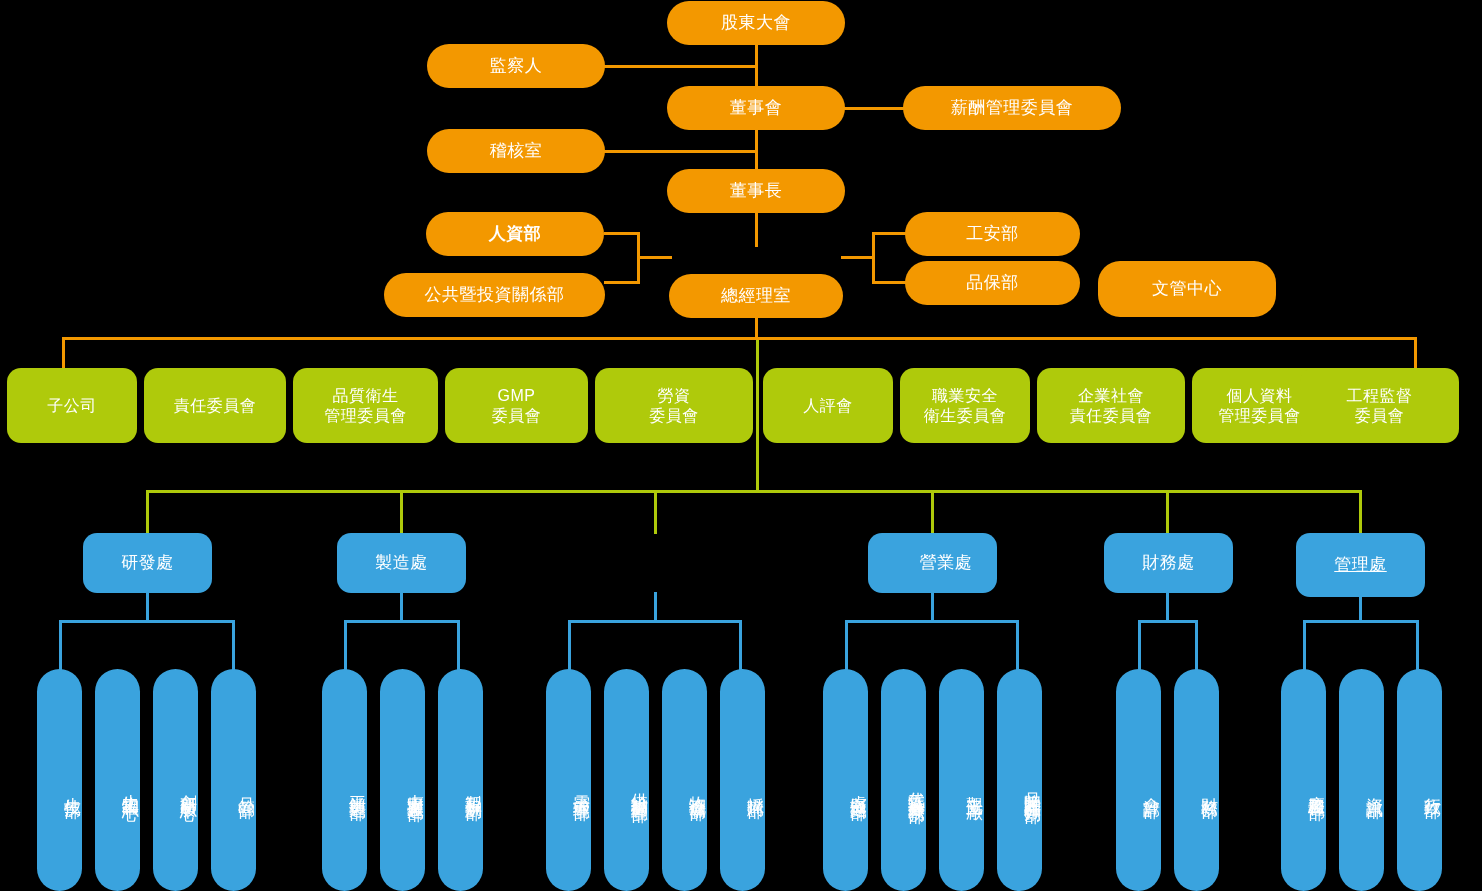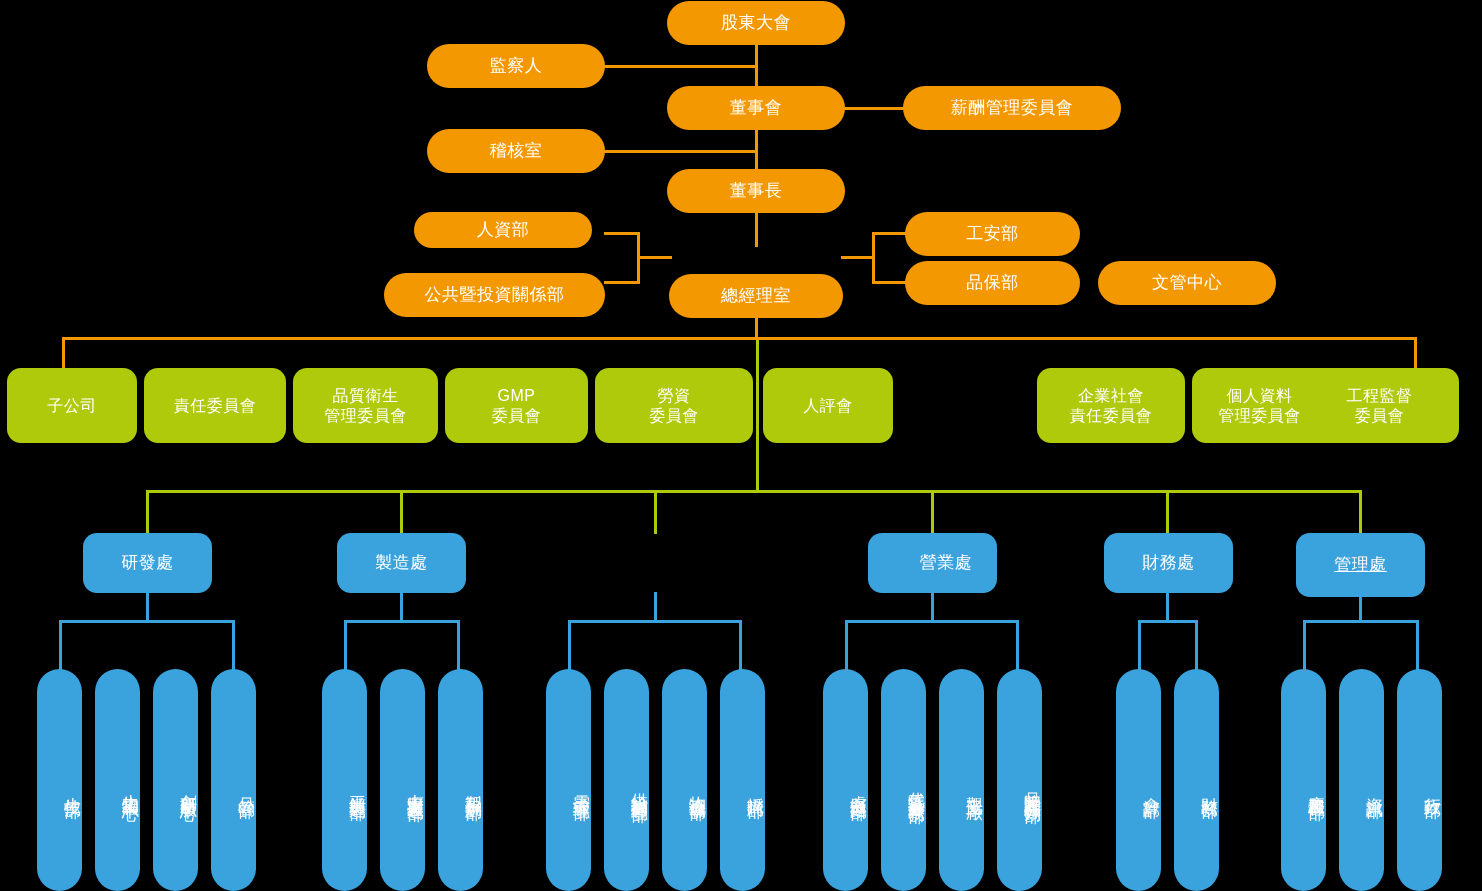--- a/index.html
+++ b/index.html
@@ -113,41 +113,43 @@
   <div class="node orange" style="left:427px;top:44px;width:178px;height:44px;">監察人</div>
 
   <div class="node orange" style="left:667px;top:86px;width:178px;height:44px;">董事會</div>
 
   <div class="node orange" style="left:903px;top:86px;width:218px;height:44px;">薪酬管理委員會</div>
 
   <div class="node orange" style="left:427px;top:129px;width:178px;height:44px;">稽核室</div>
 
   <div class="node orange" style="left:667px;top:169px;width:178px;height:44px;">董事長</div>
 
-  <div class="node orange" style="left:414px;top:212px;width:178px;height:36px;">人資部</div>
+  <div class="node orange" style="left:426px;top:212px;width:178px;height:44px;font-weight:bold;">人資部</div>
 
   <div class="node orange" style="left:669px;top:234px;width:174px;height:44px;margin-top:40px;">總經理室</div>
 
   <div class="node orange" style="left:905px;top:212px;width:175px;height:44px;">工安部</div>
 
   <div class="node orange" style="left:384px;top:261px;width:221px;height:44px;margin-top:12px;">公共暨投資關係部</div>
 
   <div class="node orange" style="left:905px;top:261px;width:175px;height:44px;">品保部</div>
 
-  <div class="node orange" style="left:1098px;top:261px;width:178px;height:44px;">文管中心</div>
+  <div class="node orange" style="left:1098px;top:261px;width:178px;height:56px;">文管中心</div>
 
   <div class="node green" style="left:7px;top:368px;width:130px;height:75px;">子公司</div>
   <div class="node green" style="left:144px;top:368px;width:142px;height:75px;">責任委員會</div>
   <div class="node green" style="left:293px;top:368px;width:145px;height:75px;">品質衛生
 管理委員會</div>
   <div class="node green" style="left:445px;top:368px;width:143px;height:75px;">GMP
 委員會</div>
   <div class="node green" style="left:595px;top:368px;width:158px;height:75px;">勞資
 委員會</div>
   <div class="node green" style="left:763px;top:368px;width:130px;height:75px;">人評會</div>
+  <div class="node green" style="left:900px;top:368px;width:130px;height:75px;">職業安全
+衛生委員會</div>
   <div class="node green" style="left:1037px;top:368px;width:148px;height:75px;">企業社會
 責任委員會</div>
   <div class="node green" style="left:1192px;top:368px;width:135px;height:75px;">個人資料
 管理委員會</div>
   <div class="node green" style="left:1300px;top:368px;width:159px;height:75px;">工程監督
 委員會</div>
 
   <div class="node blue" style="left:83px;top:533px;width:129px;height:60px;">研發處</div>
   <div class="node blue" style="left:337px;top:533px;width:129px;height:60px;">製造處</div>
   <div class="node blue" style="left:868px;top:533px;width:129px;height:60px;padding-left:27px;">營業處</div>

